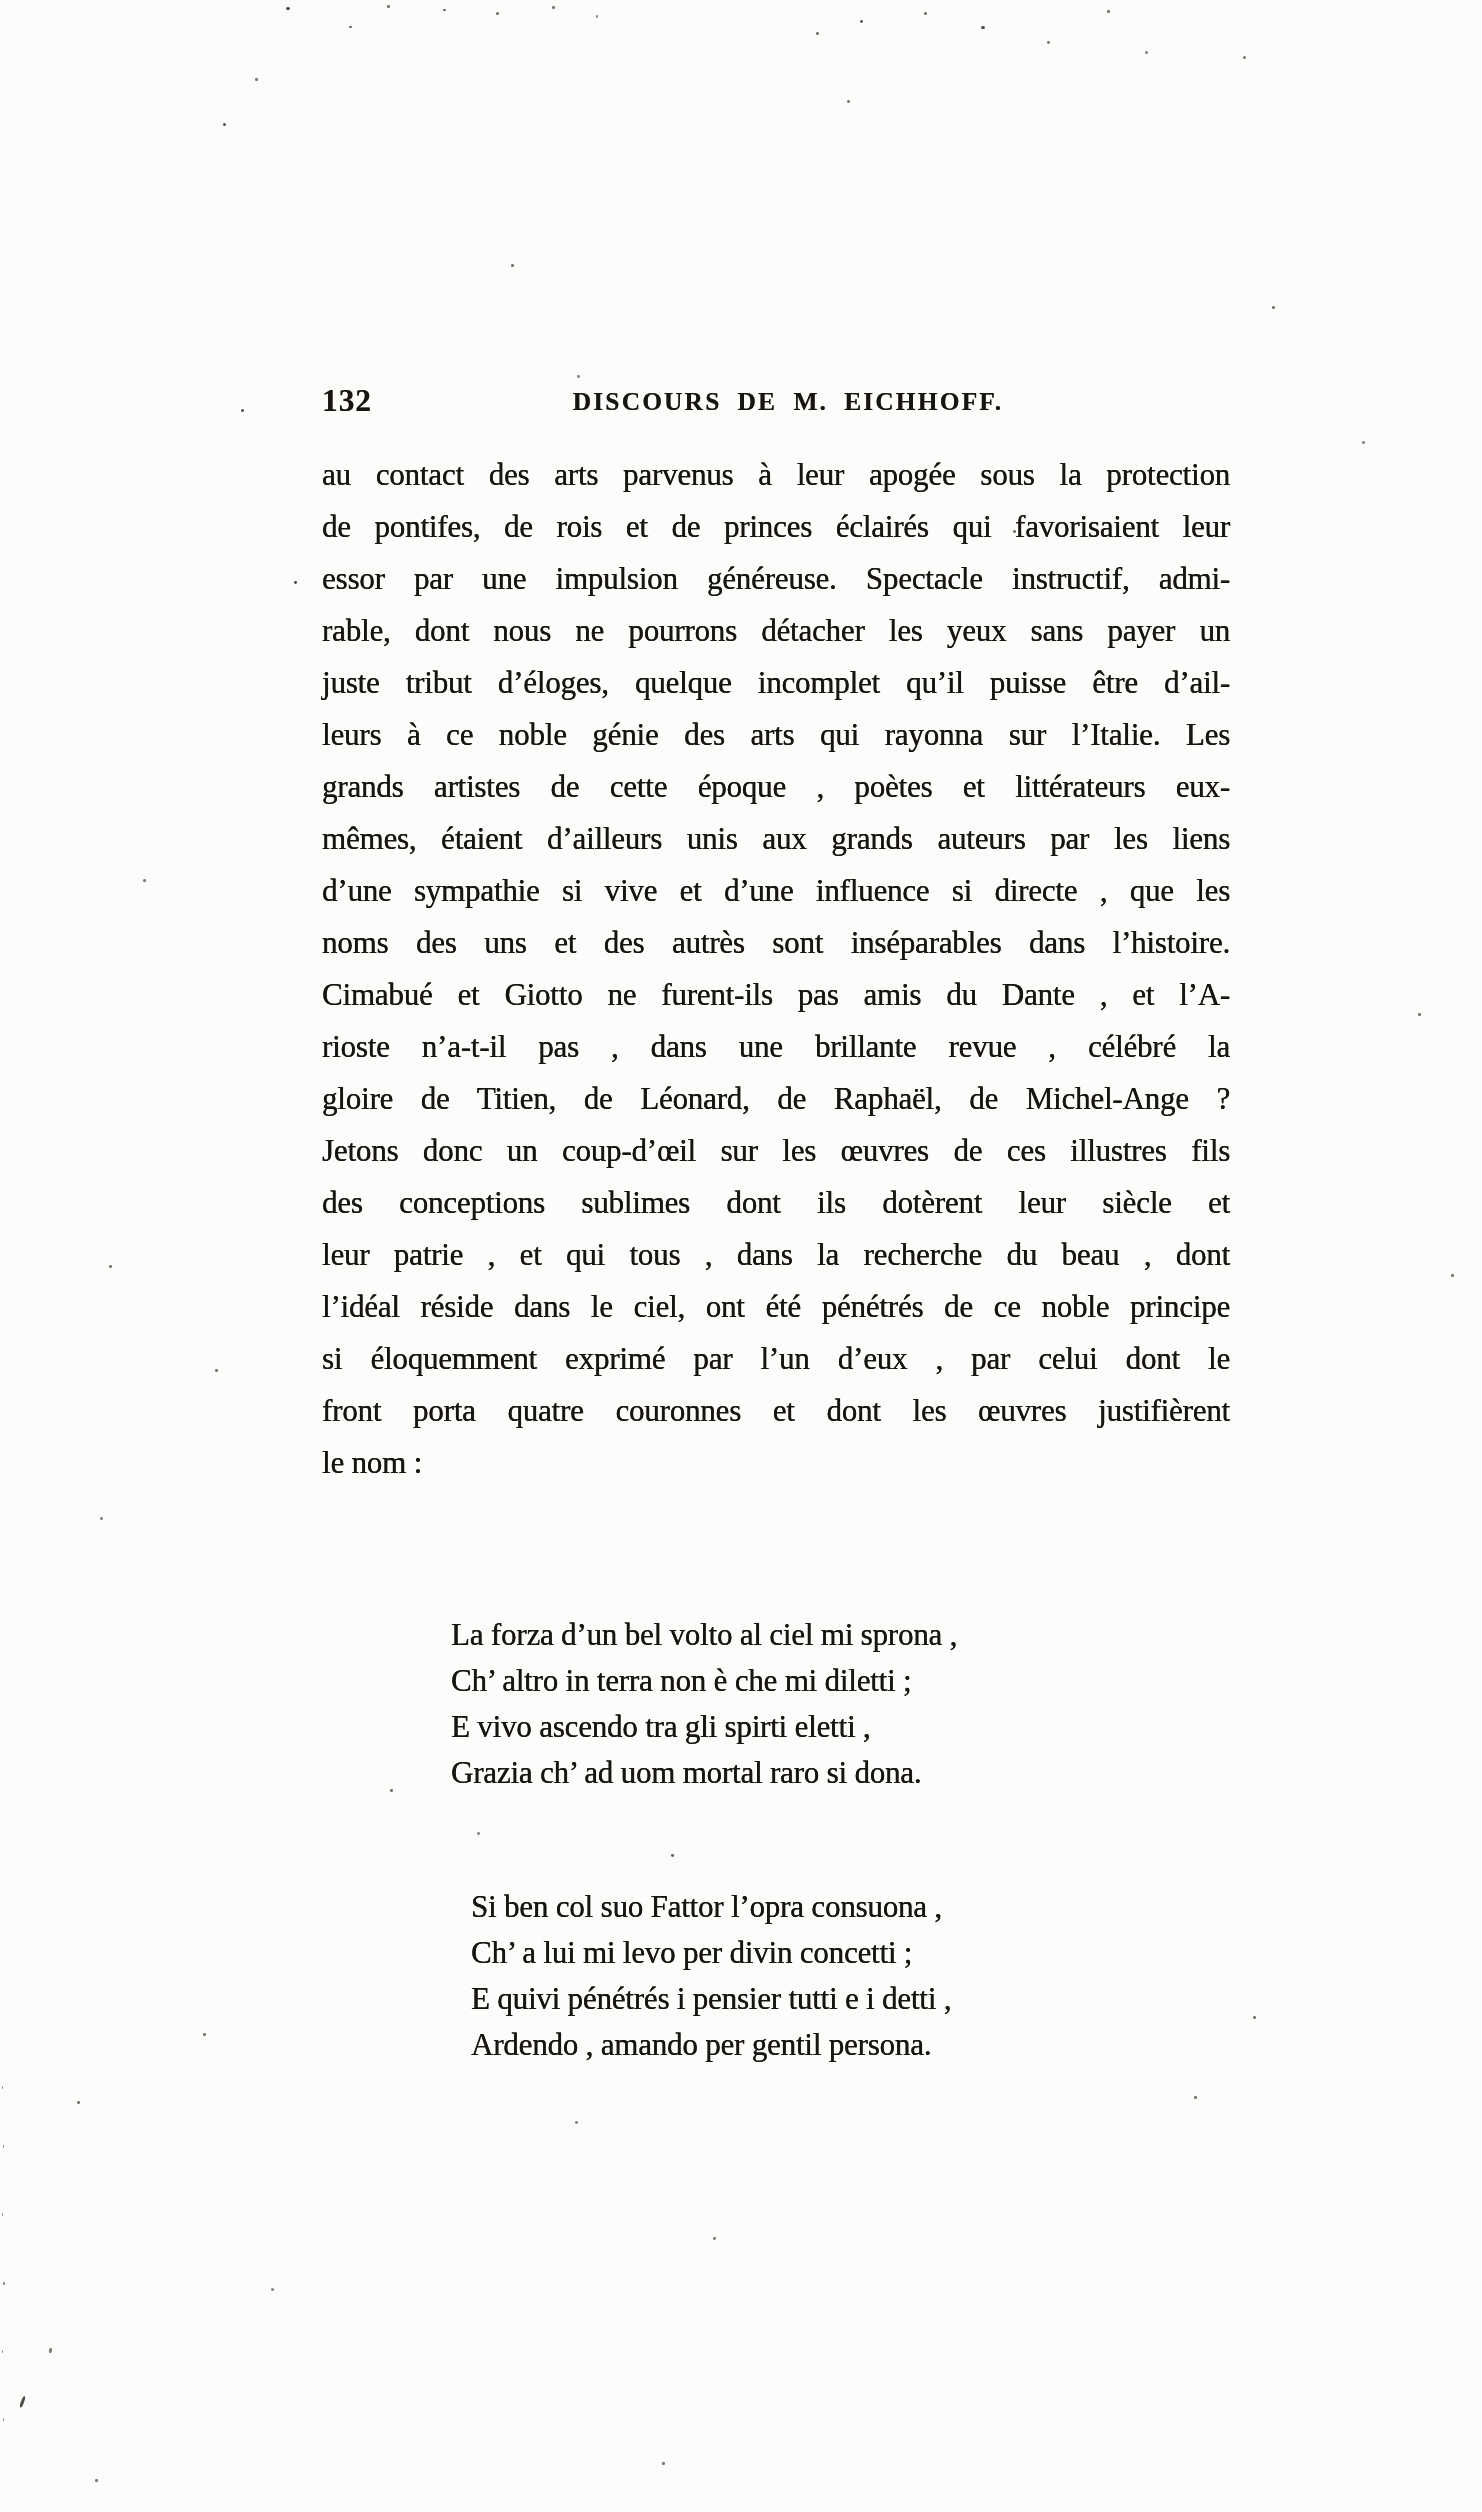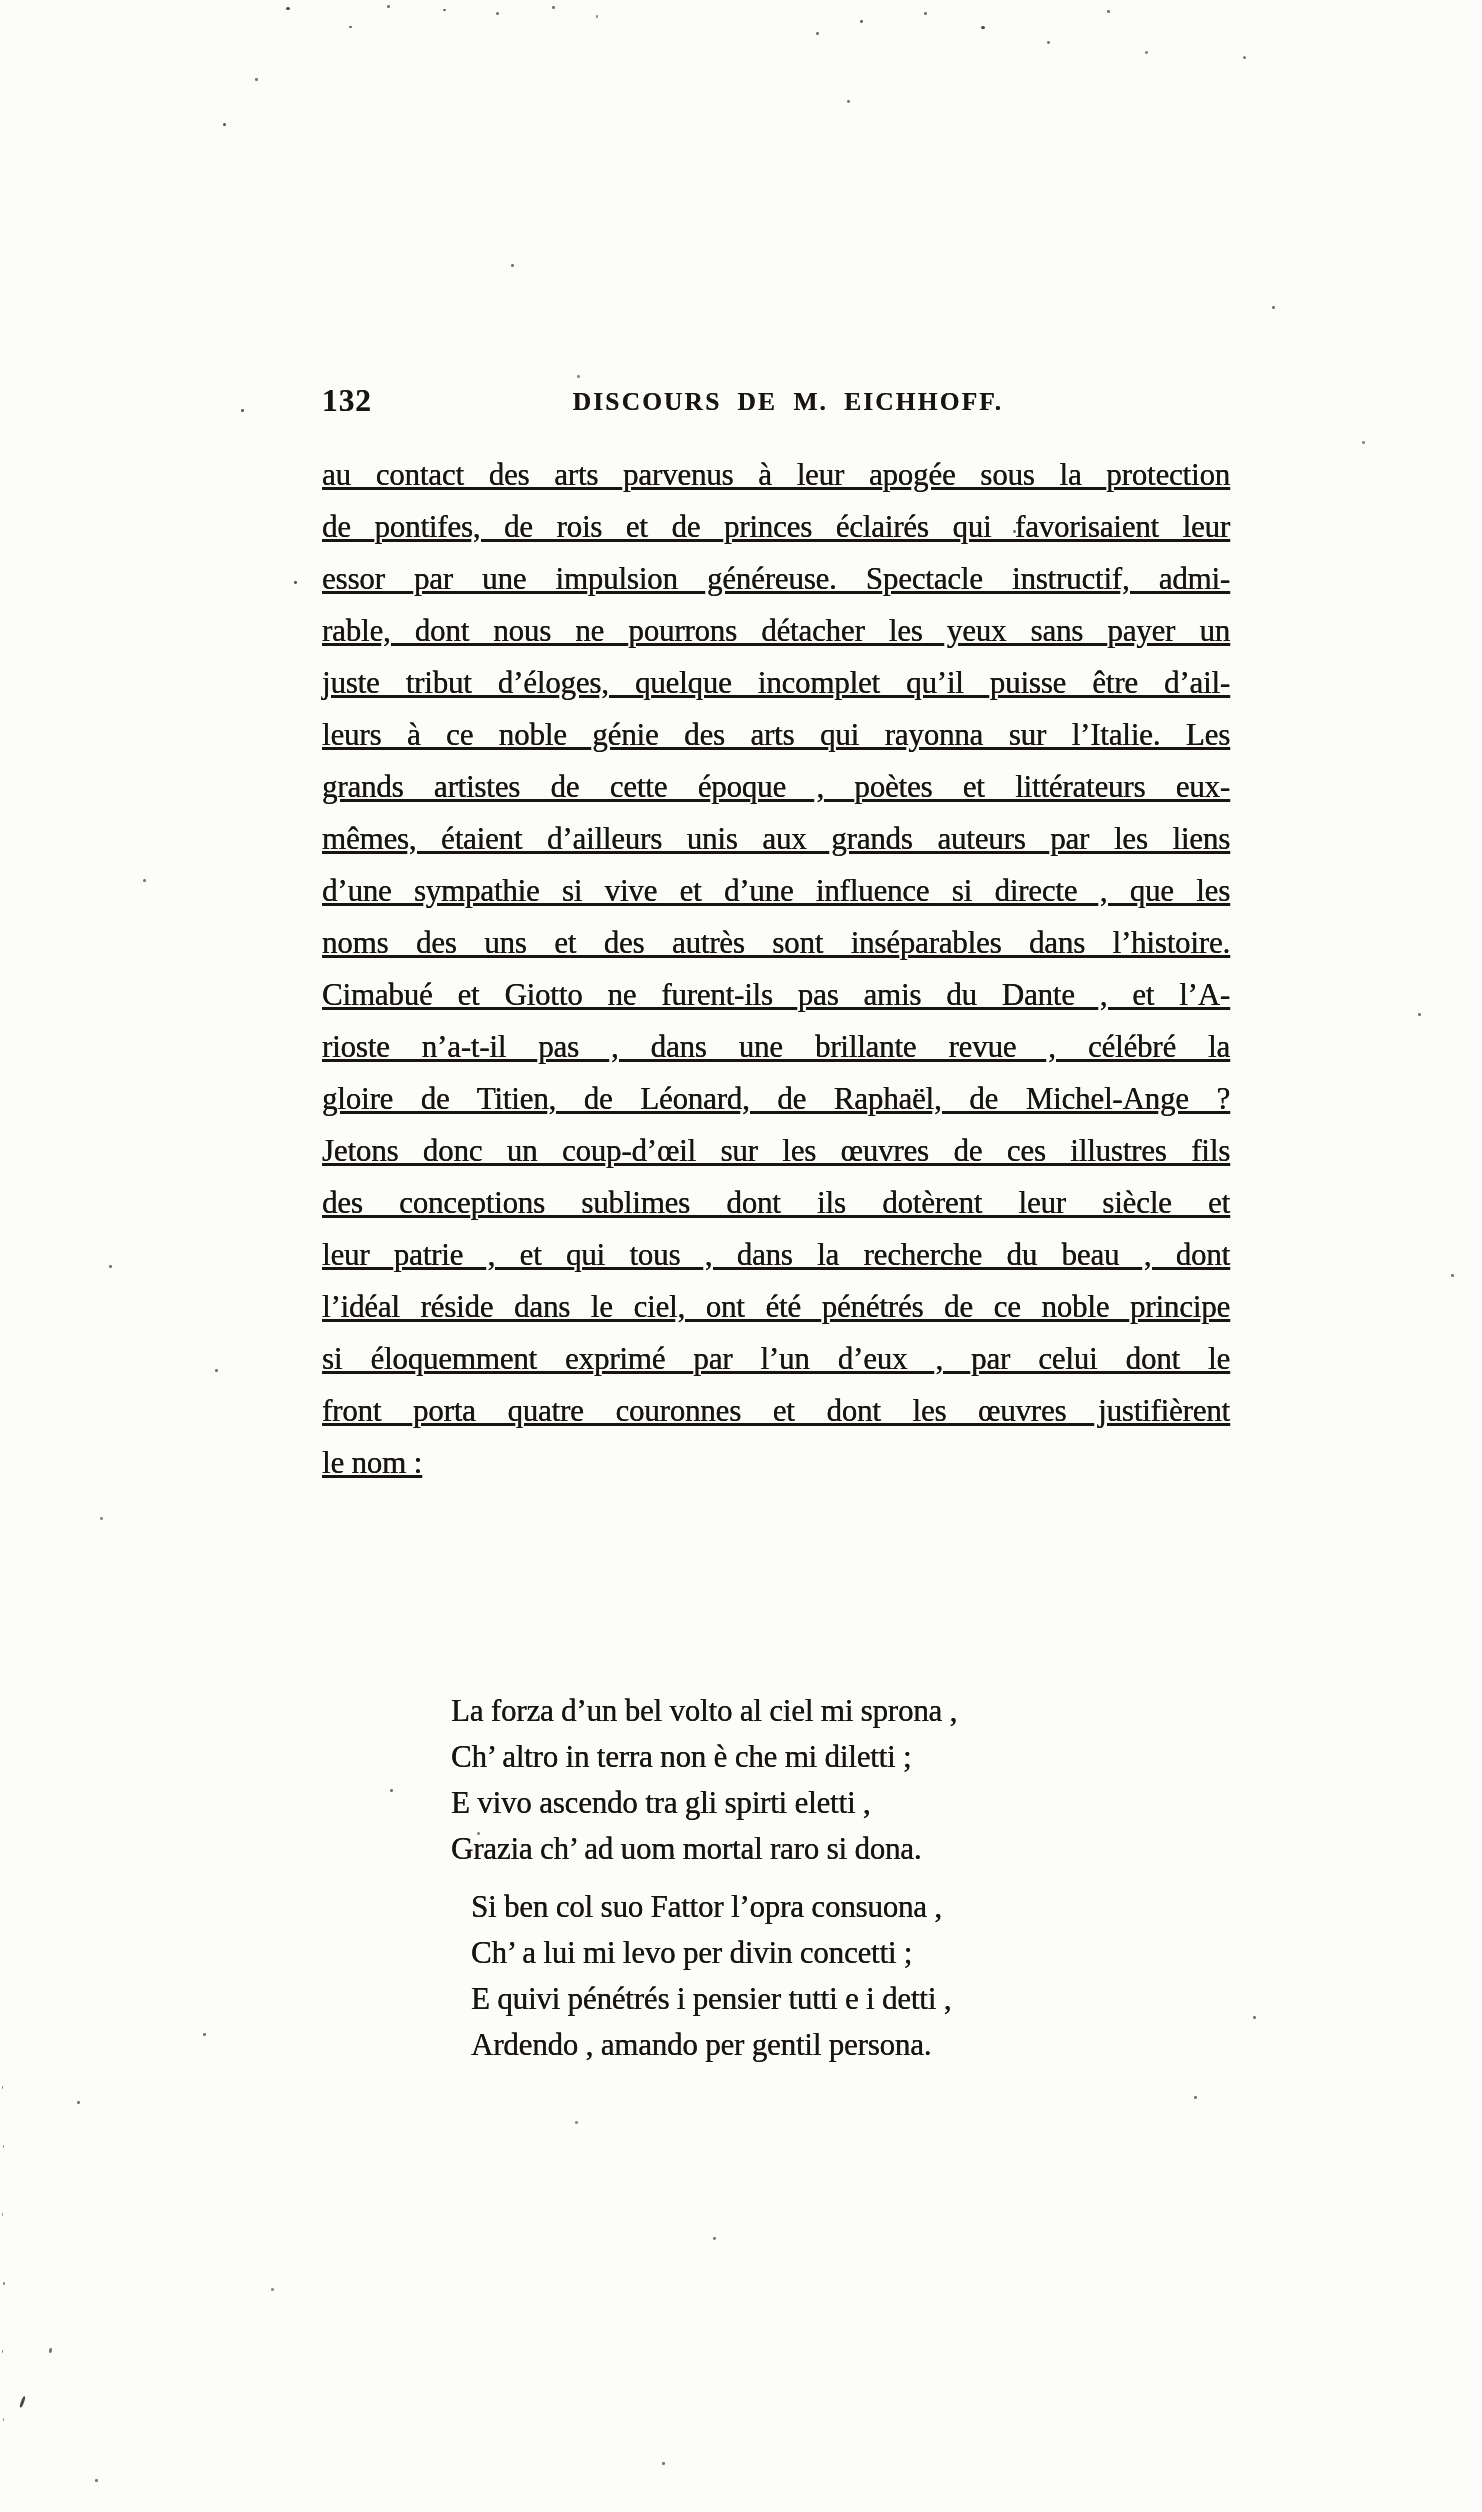--- a/index.html
+++ b/index.html
@@ -55,32 +55,31 @@
     width: 908px;
   }
   .bodyline {
     font-size: 31px;
     line-height: 52px;
     letter-spacing: -0.2px;
     text-align: justify;
     text-align-last: justify;
     white-space: normal;
     text-shadow: 0.3px 0 0 rgba(23,20,18,0.85), 0 0 0.4px rgba(23,20,18,0.5);
-    text-decoration: underline;
   }
   .bodyline.lastline {
     text-align-last: left;
   }
   
   .stanza {
     position: absolute;
     left: 451px;
     width: 647px;
   }
-  #stanza-1 { top: 1688px; }
+  #stanza-1 { top: 1612px; }
   #stanza-2 { top: 1884px; margin-left: 20px; }
   .verseline {
     font-size: 31px;
     line-height: 46px;
     letter-spacing: -0.2px;
     white-space: nowrap;
     text-shadow: 0.3px 0 0 rgba(23,20,18,0.85), 0 0 0.4px rgba(23,20,18,0.5);
   }
   
   #noise-layer {

